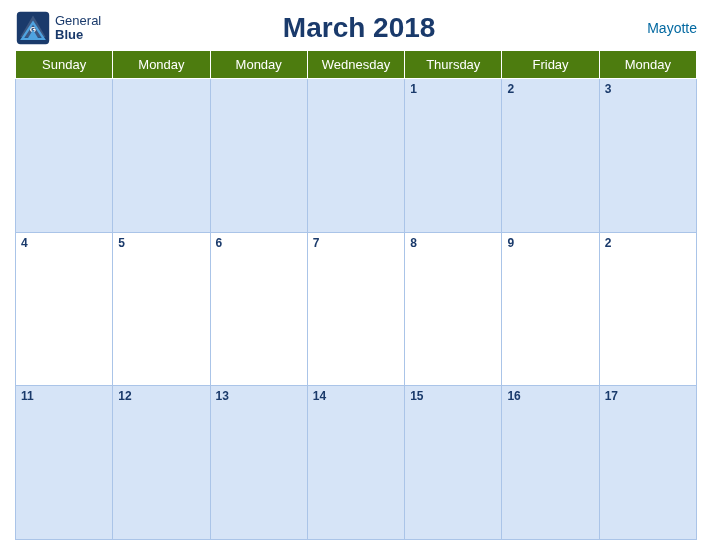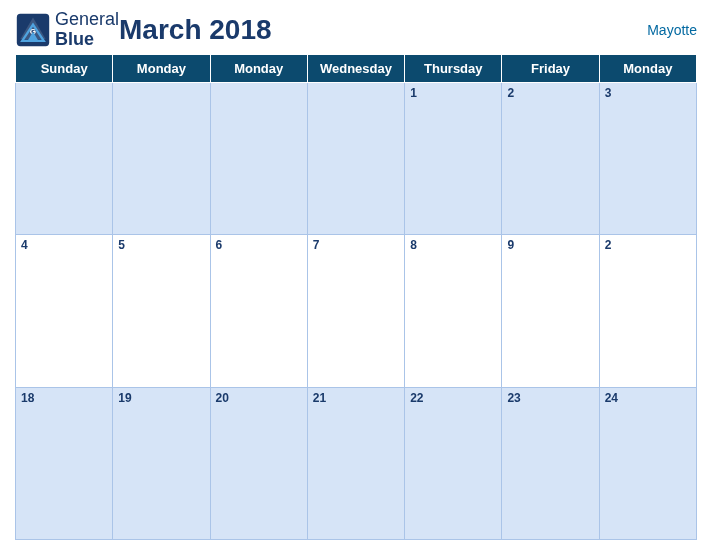--- a/index.html
+++ b/index.html
@@ -19,51 +19,51 @@
       align-items: center;
       justify-content: space-between;
       margin-bottom: 4px;
     }
     .logo {
       display: flex;
       align-items: center;
       gap: 4px;
     }
     .logo-text {
-      font-size: 18px;
+      font-size: 13px;
       color: #1a3a6b;
       line-height: 1.1;
     }
     .logo-icon {
       width: 36px;
       height: 36px;
     }
     .calendar-title {
       font-size: 28px;
       font-weight: bold;
       color: #1a3a6b;
-      text-align: left;
+      text-align: center;
       flex: 1;
     }
     .region-label {
       font-size: 14px;
       color: #0369a1;
       text-align: right;
       min-width: 80px;
     }
     .calendar {
       width: 100%;
       border-collapse: collapse;
       flex: 1;
     }
     .calendar thead tr th {
-      background-color: #0c4a6e;
+      background-color: #4d7c0f;
       color: #fff;
       font-size: 13px;
-      font-weight: bold;
+      font-weight: normal;
       padding: 6px 2px;
       border: 1px solid #fff;
     }
     .calendar tbody tr {
       height: 72px;
     }
     .calendar tbody tr:nth-child(odd) {
       background-color: #d6e4f7;
     }
     .calendar tbody tr:nth-child(even) {
@@ -134,22 +134,22 @@
       <tr>
         <td><span class="day-num">4</span></td>
         <td><span class="day-num">5</span></td>
         <td><span class="day-num">6</span></td>
         <td><span class="day-num">7</span></td>
         <td><span class="day-num">8</span></td>
         <td><span class="day-num">9</span></td>
         <td><span class="day-num">2</span></td>
       </tr>
       <tr>
-        <td><span class="day-num">18</span></td>
-        <td><span class="day-num">19</span></td>
-        <td><span class="day-num">20</span></td>
-        <td><span class="day-num">21</span></td>
-        <td><span class="day-num">22</span></td>
-        <td><span class="day-num">23</span></td>
-        <td><span class="day-num">24</span></td>
+        <td><span class="day-num">11</span></td>
+        <td><span class="day-num">12</span></td>
+        <td><span class="day-num">13</span></td>
+        <td><span class="day-num">14</span></td>
+        <td><span class="day-num">15</span></td>
+        <td><span class="day-num">16</span></td>
+        <td><span class="day-num">17</span></td>
       </tr>
     </tbody>
 </table>
 
 </body></html>

